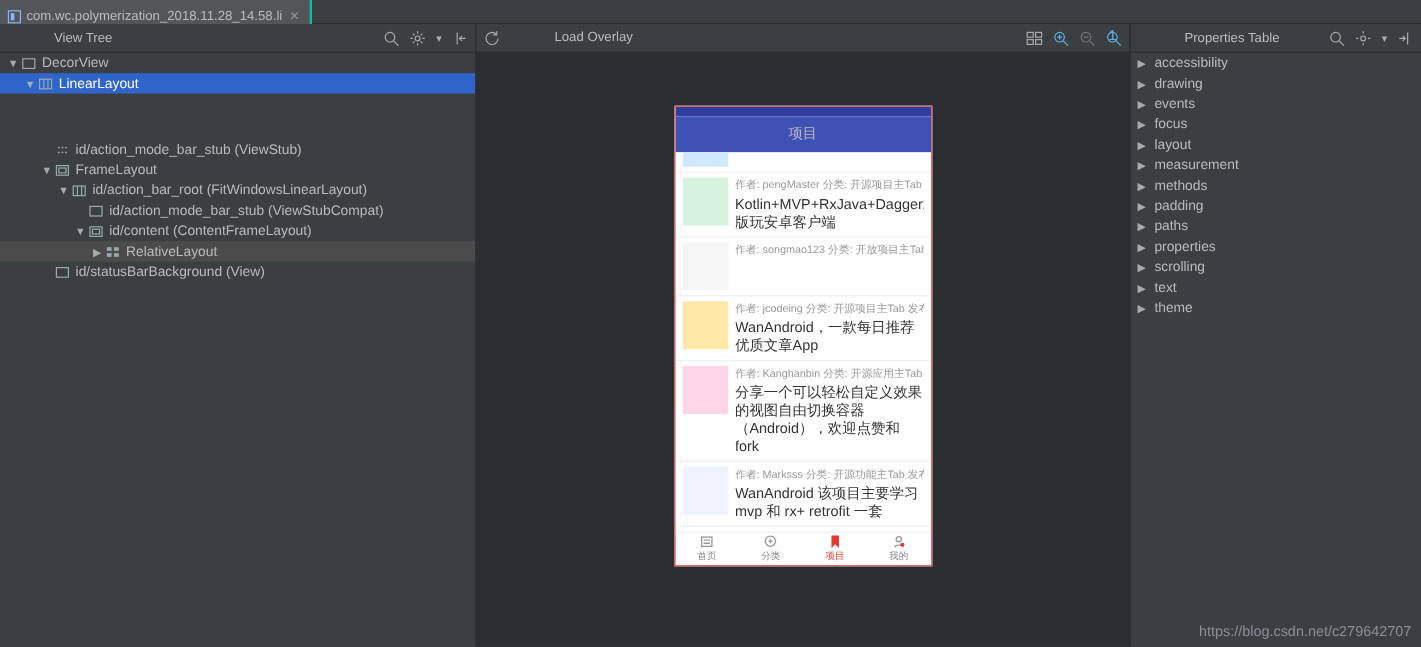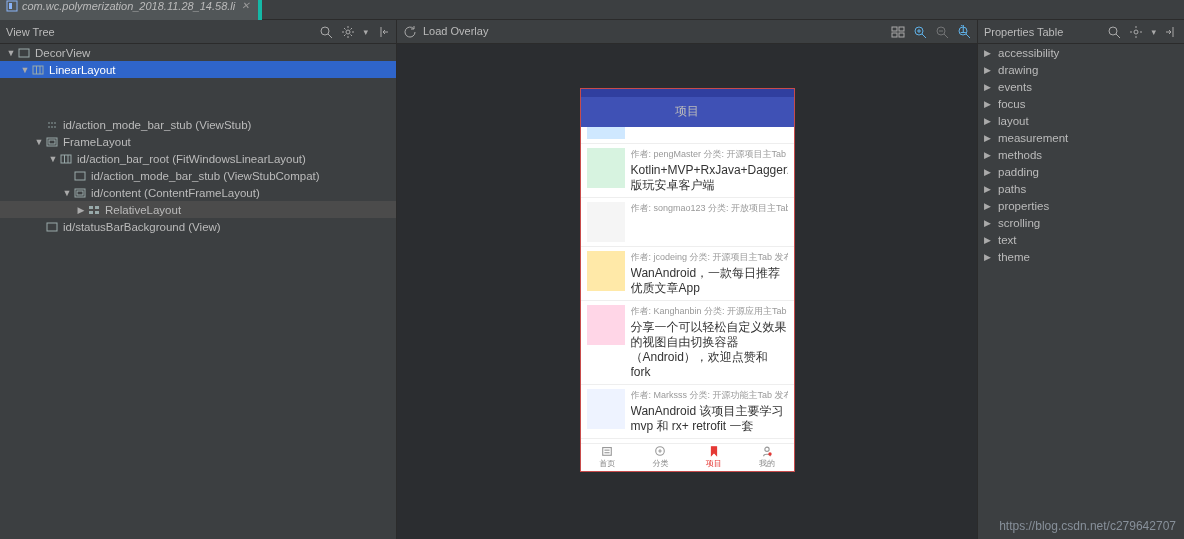--- a/index.html
+++ b/index.html
@@ -1,25 +1,25 @@
 <!DOCTYPE html>
 <html><head>
 <meta charset="utf-8">
 <style>
   *{box-sizing:border-box;margin:0;padding:0;font-family:-apple-system,"Segoe UI",Arial,sans-serif;font-size:12px;color:#bbb;}
   body{background:#3c3f41;width:1184px;height:539px;overflow:hidden;position:relative;}
   .tabbar{height:20px;background:#3c3f41;border-bottom:1px solid #2b2b2b;display:flex;align-items:center;}
-  .tab{background:#515658;height:20px;display:flex;align-items:flex-start;gap:4px;padding:0 6px;border-right:4px solid #14b8a6;font-style:italic;}
+  .tab{background:#515658;height:20px;display:flex;align-items:flex-end;gap:4px;padding:0 6px;border-right:2px solid #14b8a6;}
   .tab svg{width:12px;height:12px;}
   .tab span{font-size:11px;color:#bbb;}
   .tab .close{color:#999;font-size:10px;padding:0 2px;}
   .cols{display:flex;height:519px;}
   .pane{border-right:1px solid #2b2b2b;display:flex;flex-direction:column;}
   .pane-head{height:24px;background:#3c3f41;border-bottom:1px solid #2b2b2b;display:flex;align-items:center;justify-content:space-between;padding:0 6px;}
-  .pane-head .title{color:#bbb;font-size:11px;}
+  .pane-head .title{color:#bbb;font-size:11px;margin-left:39px;}
   .pane-head .tools{display:flex;align-items:center;gap:8px;color:#aaa;}
   .icon{width:14px;height:14px;display:inline-block;color:#aaa;}
   
   .tree{flex:1;background:#3c3f41;overflow:auto;}
   .node{display:flex;align-items:center;height:17px;white-space:nowrap;}
   .node .arrow{width:10px;text-align:center;color:#aaa;font-size:9px;}
   .node .nicon{width:14px;height:12px;display:flex;align-items:center;justify-content:center;margin:0 4px 0 1px;}
   .node .nicon svg{width:12px;height:12px;}
   .node .label{font-size:11.5px;color:#bbb;}
   .node.sel{background:#2f65ca;color:#fff;}
@@ -37,21 +37,21 @@
   .card .body{flex:1;overflow:hidden;}
   .card .meta{font-size:9px;color:#999;white-space:nowrap;overflow:hidden;}
   .card .title{font-size:12px;color:#333;line-height:1.25;margin-top:2px;}
   .device .tabs{height:28px;border-top:1px solid #eee;display:flex;text-align:right;}
   .device .tabs .t{flex:1;display:flex;flex-direction:column;align-items:center;justify-content:center;gap:1px;}
   .device .tabs svg{width:12px;height:12px;}
   .device .tabs .lab{font-size:8px;color:#888;}
   .device .tabs .t.active svg{stroke:#e53935;fill:#e53935;}
   .device .tabs .t.active .lab{color:#e53935;}
   
-  .right{width:206px;background:#3c3f41;border-right:none;}
+  .right{width:242px;background:#3c3f41;border-right:none;}
   .prop-list{flex:1;}
   .prop{height:17px;display:flex;align-items:center;padding-left:6px;gap:6px;}
   .prop .arrow{font-size:9px;color:#aaa;width:8px;}
   .prop span{font-size:11.5px;color:#bbb;}
   .watermark{position:absolute;right:8px;bottom:6px;color:#9aa4b0;font-size:12px;opacity:.8;}
 </style>
 </head>
 <body>
 
 <div class="tabbar">

